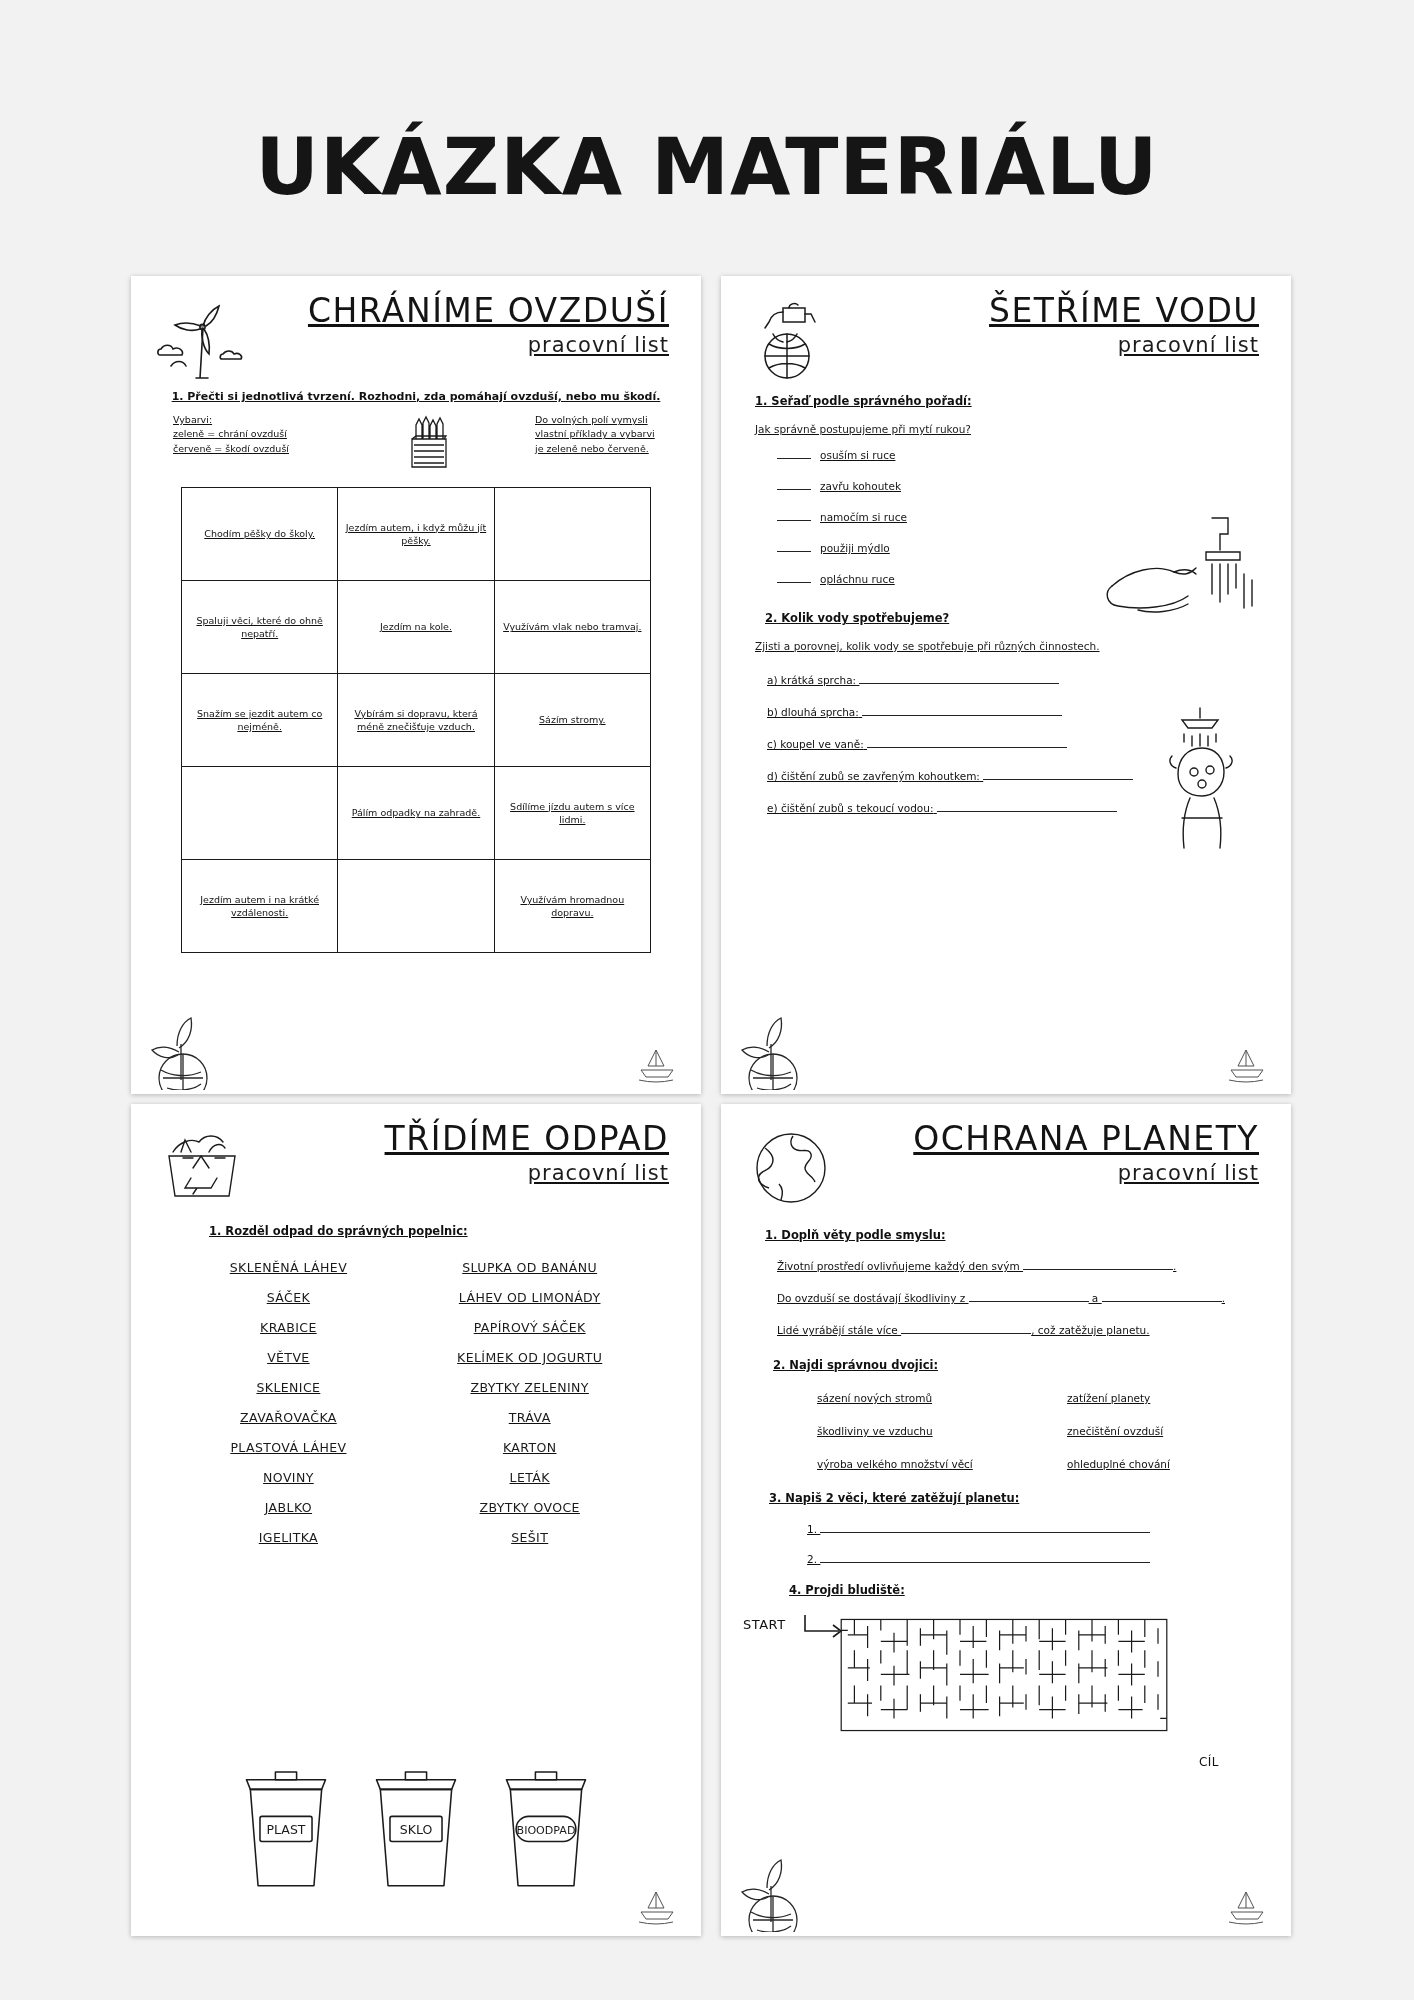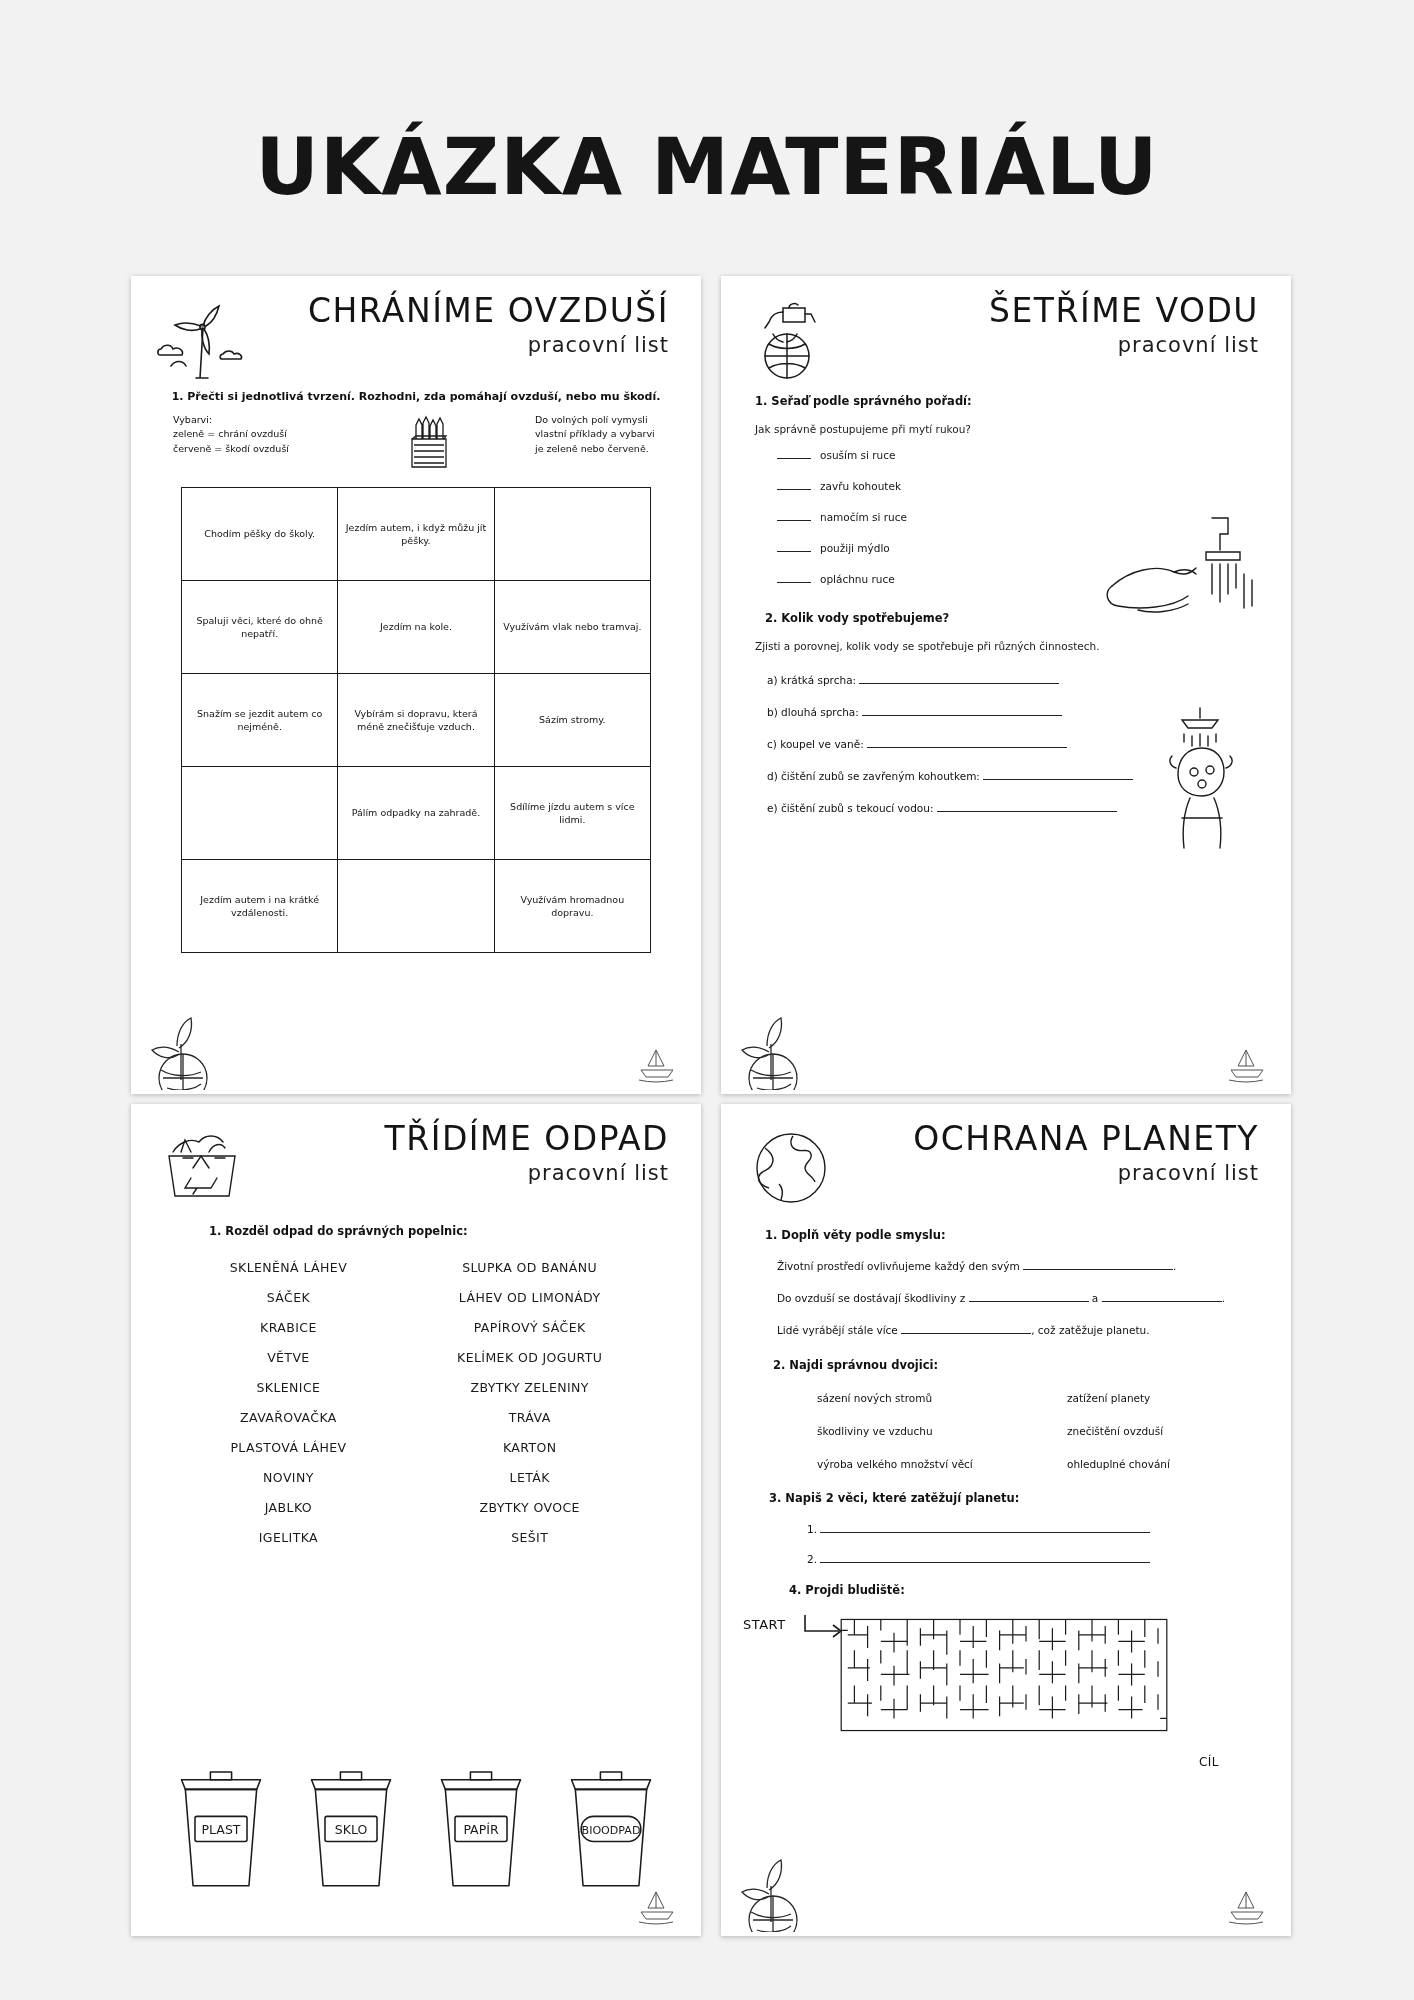--- a/index.html
+++ b/index.html
@@ -30,20 +30,21 @@
     left: 131px;
     top: 276px;
     width: 1160px;
     height: 1660px;
   }
   .sheet {
     position: absolute;
     background: #fff;
     box-shadow: 0 1px 5px rgba(0,0,0,0.25);
     overflow: hidden;
+    text-decoration: underline;
   }
   .sheet.s1 { left: 0px;   top: 0px;   width: 570px; height: 818px; }
   .sheet.s2 { left: 590px; top: 0px;   width: 570px; height: 818px; }
   .sheet.s3 { left: 0px;   top: 828px; width: 570px; height: 832px; }
   .sheet.s4 { left: 590px; top: 828px; width: 570px; height: 832px; }
 
   .sheet-inner {
     position: relative;
     width: 100%;
     height: 100%;
@@ -444,29 +445,20 @@
             <path d="M18 32 h74 l-8 100 h-58z"></path>
             <rect x="28" y="60" width="54" height="26" rx="2"></rect>
             <text x="55" y="78" font-size="13" text-anchor="middle" fill="#1b1b1b" stroke="none" font-family="DejaVu Sans">SKLO</text>
           </svg>
         </div>
         <div>
           <svg viewBox="0 0 110 140" width="106" height="136" fill="none" stroke="#1b1b1b" stroke-width="1.6" stroke-linejoin="round">
             <path d="M14 22 h82 l-4 10 h-74z"></path>
             <path d="M44 14 h22 v8 h-22z"></path>
             <path d="M18 32 h74 l-8 100 h-58z"></path>
-            <rect x="28" y="60" width="54" height="26" rx="2"></rect>
-            <text x="55" y="78" font-size="13" text-anchor="middle" fill="#1b1b1b" stroke="none" font-family="DejaVu Sans">PAPÍR</text>
-          </svg>
-        </div>
-        <div>
-          <svg viewBox="0 0 110 140" width="106" height="136" fill="none" stroke="#1b1b1b" stroke-width="1.6" stroke-linejoin="round">
-            <path d="M14 22 h82 l-4 10 h-74z"></path>
-            <path d="M44 14 h22 v8 h-22z"></path>
-            <path d="M18 32 h74 l-8 100 h-58z"></path>
             <rect x="24" y="60" width="62" height="26" rx="13"></rect>
             <text x="55" y="78" font-size="11.5" text-anchor="middle" fill="#1b1b1b" stroke="none" font-family="DejaVu Sans">BIOODPAD</text>
           </svg>
         </div>
       </div>
 
       <div class="watermark">
         <svg viewBox="0 0 54 40" width="54" height="40" fill="none" stroke="#333" stroke-width="1">
           <path d="M27 6 l8 16 h-16z"></path>
             <path d="M27 6 v16"></path>

